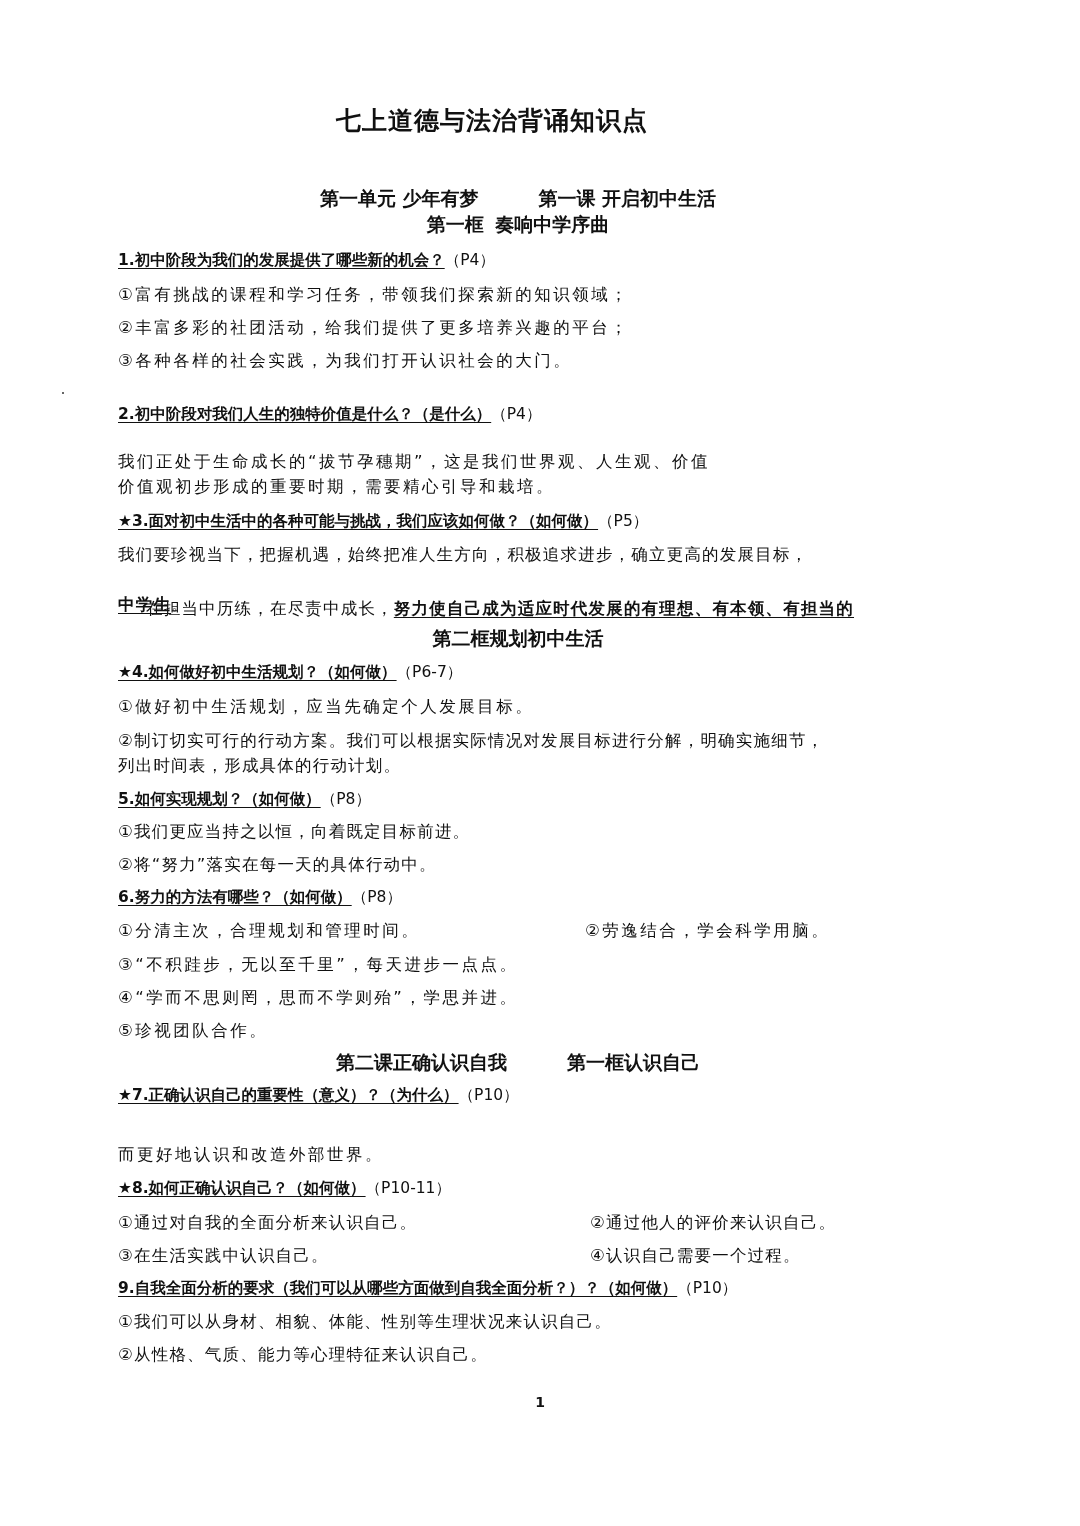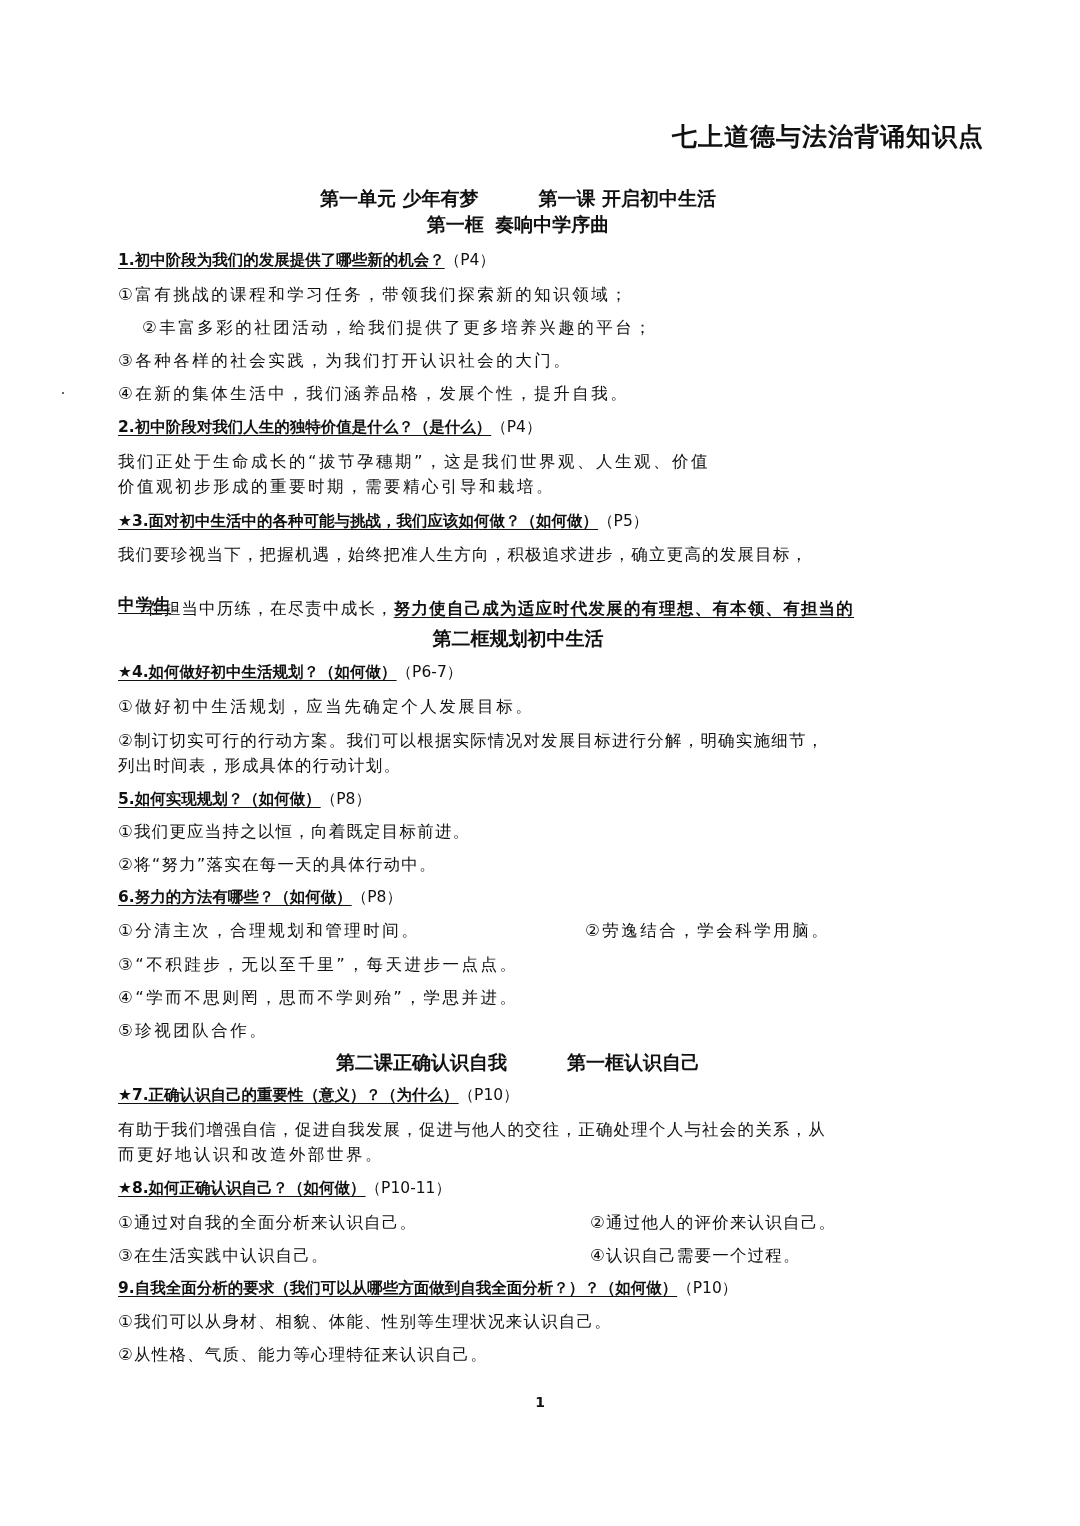--- a/index.html
+++ b/index.html
@@ -1,19 +1,19 @@
 <!DOCTYPE html>
 <html><head>
 <meta charset="utf-8">
 <style>
   html, body { margin: 0; padding: 0; background: #ffffff; }
   body { width: 1080px; height: 1526px; position: relative; overflow: hidden;
          font-family: "DejaVu Sans", "Liberation Sans", sans-serif; color: #111; }
   .page { position: absolute; left: 0; top: 0; width: 1080px; height: 1526px; }
-  .title { position: absolute; left: 0; width: 984px; top: 120px; text-align: right;
+  .title { position: absolute; left: 0; width: 984px; top: 104px; text-align: center;
            font-size: 25px; font-weight: bold; letter-spacing: 1px; }
   .heading { position: absolute; left: 0; width: 1036px; text-align: center;
              font-size: 19px; font-weight: bold; }
   .heading .gap { display: inline-block; width: 60px; }
   .q { position: absolute; left: 118px; font-size: 15.5px; font-weight: bold; white-space: nowrap; }
   .q .u { text-decoration: underline; text-underline-offset: 3px; }
   .q .ref { font-weight: normal; }
   .line { position: absolute; left: 118px; font-size: 16.5px; letter-spacing: 2.5px; white-space: nowrap; }
   .line.tight { letter-spacing: 1.2px; }
   .line .ul { text-decoration: underline; text-underline-offset: 3px; font-weight: bold; }
@@ -31,26 +31,25 @@
 
   <div class="heading" style="top:186px;">
     <span>第一单元 少年有梦</span><span class="gap"></span><span>第一课 开启初中生活</span>
   </div>
   <div class="heading" style="top:212px;font-family:Liberation Mono, monospace;">第一框 奏响中学序曲</div>
 
   <div class="q" style="top:250px;">
     <span class="u">1.初中阶段为我们的发展提供了哪些新的机会？</span><span class="ref">（P4）</span>
   </div>
   <div class="line" style="top:284px;">①富有挑战的课程和学习任务，带领我们探索新的知识领域；</div>
-  <div class="line" style="top:317px;margin-left:24px;">②丰富多彩的社团活动，给我们提供了更多培养兴趣的平台；</div>
+  <div class="line" style="top:317px;">②丰富多彩的社团活动，给我们提供了更多培养兴趣的平台；</div>
   <div class="line" style="top:350px;">③各种各样的社会实践，为我们打开认识社会的大门。</div>
-  <div class="line" style="top:383px;">④在新的集体生活中，我们涵养品格，发展个性，提升自我。</div>
   <div class="speck"></div>
 
-  <div class="q" style="top:417px;">
+  <div class="q" style="top:404px;">
     <span class="u">2.初中阶段对我们人生的独特价值是什么？（是什么）</span><span class="ref">（P4）</span>
   </div>
   <div class="line" style="top:451px;">我们正处于生命成长的“拔节孕穗期”，这是我们世界观、人生观、价值</div>
   <div class="line" style="top:476px;">价值观初步形成的重要时期，需要精心引导和栽培。</div>
 
   <div class="q" style="top:511px;">
     <span class="u">★3.面对初中生活中的各种可能与挑战，我们应该如何做？（如何做）</span><span class="ref">（P5）</span>
   </div>
   <div class="line tight" style="top:544px;">我们要珍视当下，把握机遇，始终把准人生方向，积极追求进步，确立更高的发展目标，</div>
   <div class="line tight" style="top:598px;margin-left:28px;">
@@ -84,21 +83,20 @@
   <div class="line" style="top:987px;">④“学而不思则罔，思而不学则殆”，学思并进。</div>
   <div class="line" style="top:1020px;">⑤珍视团队合作。</div>
 
   <div class="heading" style="top:1050px;">
     <span>第二课正确认识自我</span><span class="gap"></span><span>第一框认识自己</span>
   </div>
 
   <div class="q" style="top:1085px;">
     <span class="u">★7.正确认识自己的重要性（意义）？（为什么）</span><span class="ref">（P10）</span>
   </div>
-  <div class="line tight" style="top:1119px;">有助于我们增强自信，促进自我发展，促进与他人的交往，正确处理个人与社会的关系，从</div>
   <div class="line" style="top:1144px;">而更好地认识和改造外部世界。</div>
 
   <div class="q" style="top:1178px;">
     <span class="u">★8.如何正确认识自己？（如何做）</span><span class="ref">（P10-11）</span>
   </div>
   <div class="line tight" style="top:1212px;">①通过对自我的全面分析来认识自己。</div>
   <div class="col2" style="left:590px; top:1212px; letter-spacing:1.2px;">②通过他人的评价来认识自己。</div>
   <div class="line tight" style="top:1245px;">③在生活实践中认识自己。</div>
   <div class="col2" style="left:590px; top:1245px; letter-spacing:1.2px;">④认识自己需要一个过程。</div>
 

